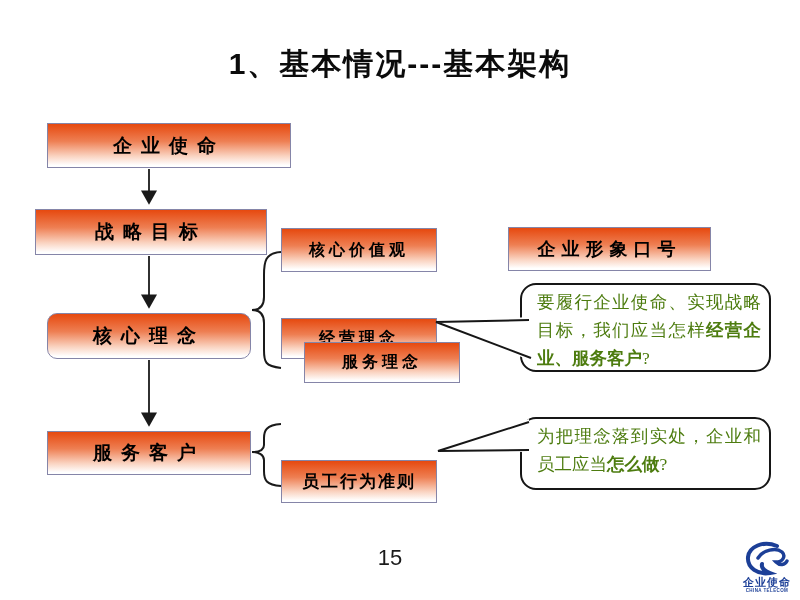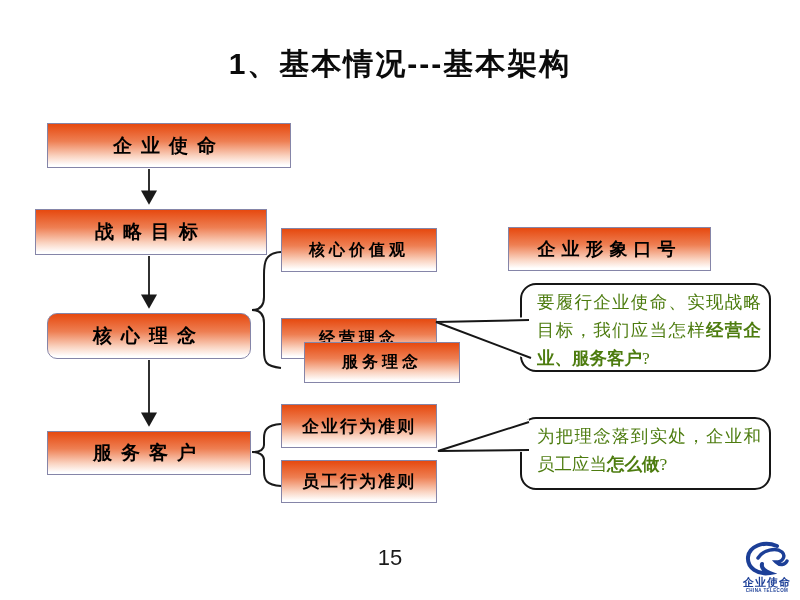--- a/index.html
+++ b/index.html
@@ -40,21 +40,20 @@
   <div class="title">1、基本情况---基本架构</div>
 
   <div class="gbox lbox" style="left:47px;top:123px;width:244px;height:45px;">企业使命</div>
   <div class="gbox lbox" style="left:35px;top:209px;width:232px;height:46px;">战略目标</div>
   <div class="gbox lbox" style="left:47px;top:313px;width:204px;height:46px;border-radius:10px;">核心理念</div>
   <div class="gbox lbox" style="left:47px;top:431px;width:204px;height:44px;">服务客户</div>
 
   <div class="gbox mbox" style="left:281px;top:228px;width:156px;height:44px;">核心价值观</div>
   <div class="gbox mbox" style="left:281px;top:282px;width:156px;height:41px;margin-top:36px;">经营理念</div>
   <div class="gbox mbox" style="left:281px;top:342px;width:156px;height:41px;margin-left:23px;">服务理念</div>
-  <div class="gbox mbox6" style="left:281px;top:404px;width:156px;height:44px;">企业行为准则</div>
   <div class="gbox sbox" style="left:508px;top:227px;width:203px;height:44px;">企业形象口号</div>
 
   <div class="gbox mbox6" style="left:281px;top:460px;width:156px;height:43px;">员工行为准则</div>
 
   <div class="bubble" style="left:520px;top:283px;width:251px;height:89px;">
     <div class="bubble-text"><span>要履行企业使命、实现战略目标，我们应当怎样</span><span style="font-weight: 800;">经营企业、服务客户</span><span>?</span></div>
   </div>
   <div class="bubble" style="left:520px;top:417px;width:251px;height:73px;">
     <div class="bubble-text"><span>为把理念落到实处，企业和员工应当</span><span style="font-weight: 800;">怎么做</span><span>?</span></div>
   </div>

